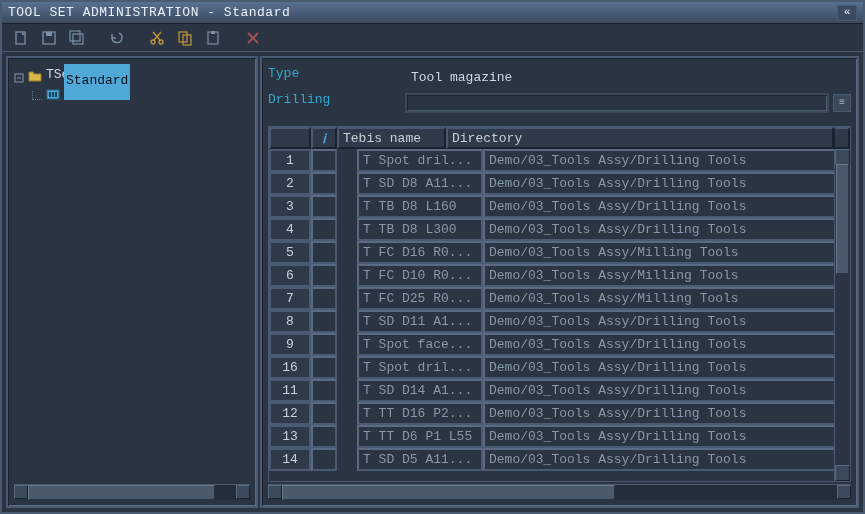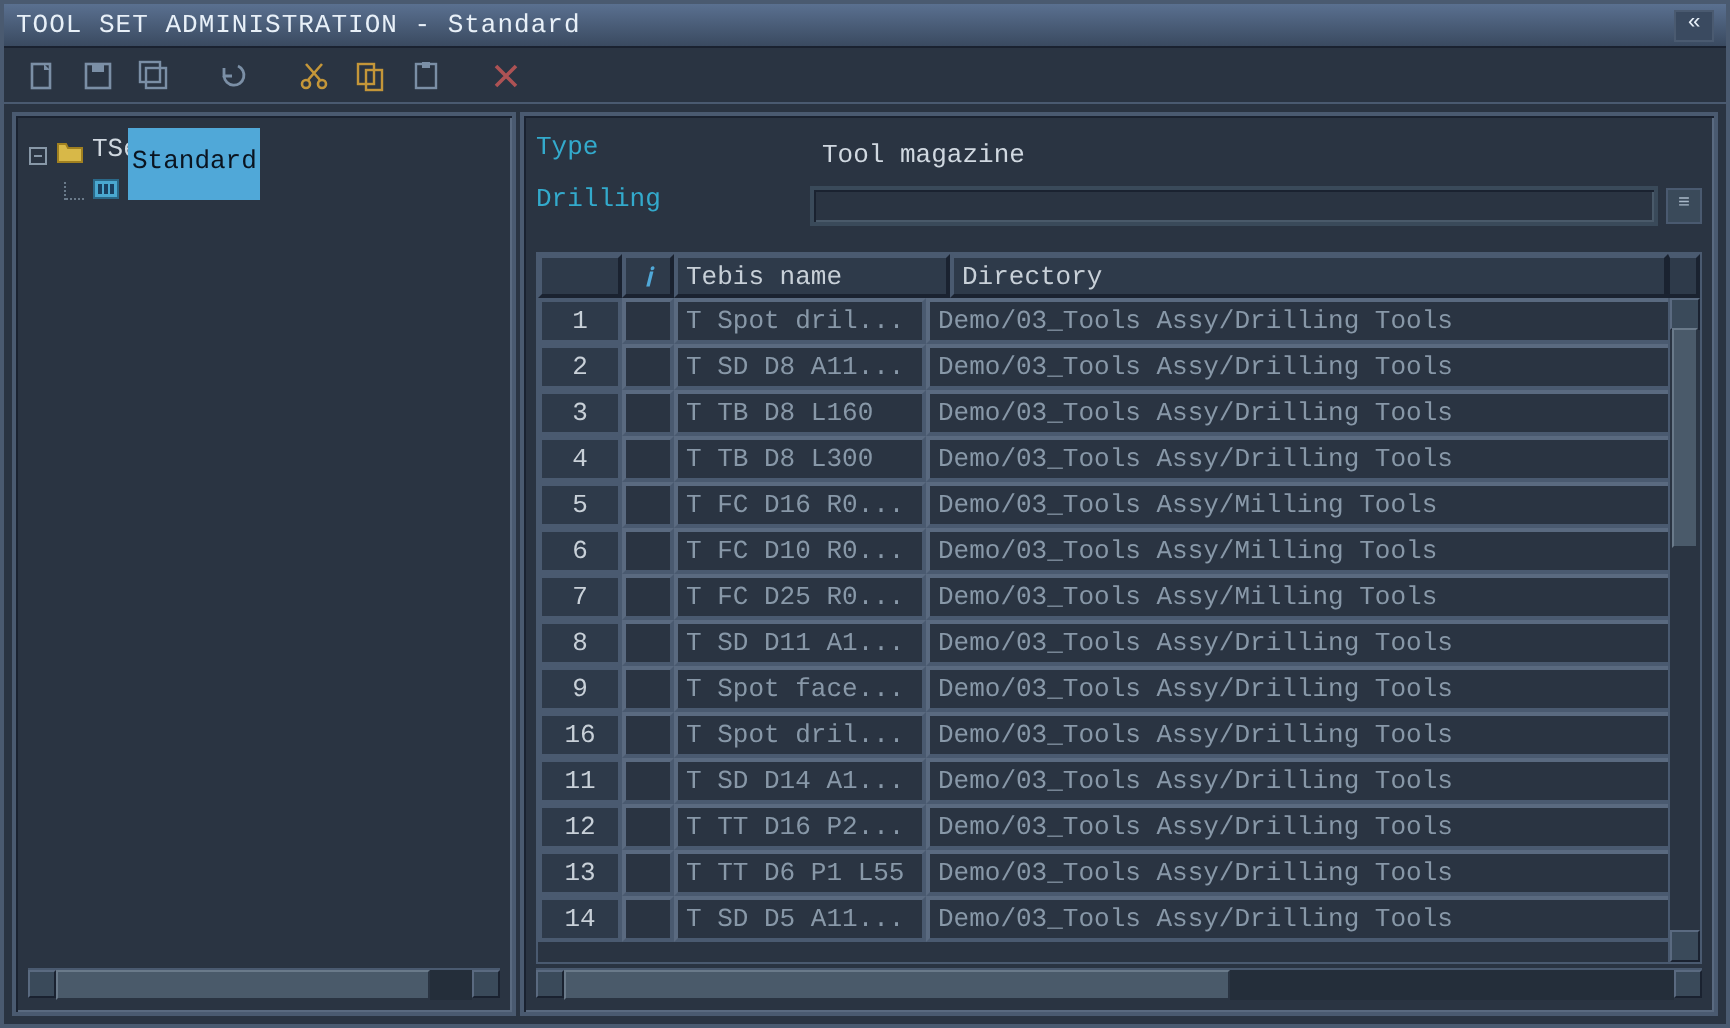--- a/index.html
+++ b/index.html
@@ -95,38 +95,38 @@
   .grid-head{
     display:flex;height:22px;flex:none;
   }
   .hd-cell{
     border:2px solid #4a5a70;border-right-color:#1a2230;border-bottom-color:#1a2230;
     background:#2e3a4a;display:flex;align-items:center;padding:0 4px;
     color:#c8d0d8;font-size:13px;
   }
   .hd-rownum{width:42px;flex:none;}
   .hd-info{width:26px;flex:none;justify-content:center;}
-  .hd-name{width:138px;flex:none;}
+  .hd-name{width:109px;flex:none;}
   .hd-dir{flex:1;}
   .hd-scroll{width:16px;flex:none;border-left:1px solid #1a2230;}
   .grid-body{flex:1;overflow:hidden;position:relative;}
   .grid-rows{overflow:hidden;}
   .g-row{display:flex;height:23px;}
   .cell{
     border:2px solid #4a5a70;border-top-color:#5a6a80;border-left-color:#5a6a80;
     background:#2a3442;display:flex;align-items:center;padding:0 4px;
     color:#8898a8;overflow:hidden;white-space:nowrap;
   }
   .c-rownum{
     width:42px;flex:none;justify-content:center;
     border-top-color:#4a5a70;border-left-color:#4a5a70;
     background:#2e3a4a;color:#c8d0d8;
   }
   .c-info{width:26px;flex:none;justify-content:center;}
-  .c-name{width:126px;flex:none;color:#8898a8;}
+  .c-name{width:126px;flex:none;color:#8898a8;margin-left:20px;}
   .c-dir{flex:1;color:#8898a8;}
   .vscroll{
     position:absolute;right:0;top:0;width:16px;height:100%;
     background:#2a3442;border-left:1px solid #4a5a70;
   }
   .vscroll::before{
     content:"";position:absolute;top:0;left:0;right:0;height:14px;
     background:#3a4a5a;border:1px solid #5a6a80;border-right-color:#1a2230;border-bottom-color:#1a2230;
   }
   .vscroll::after{

